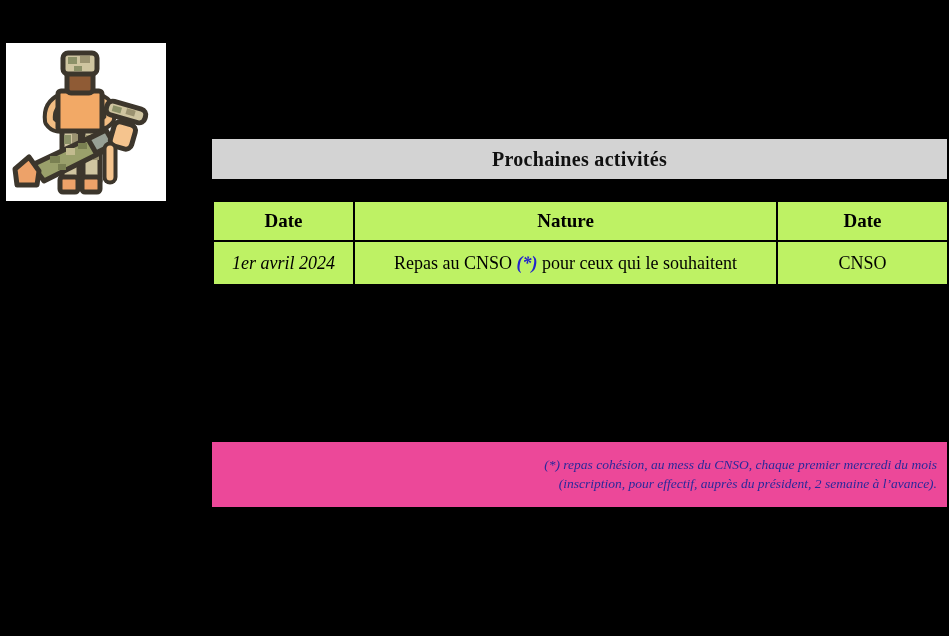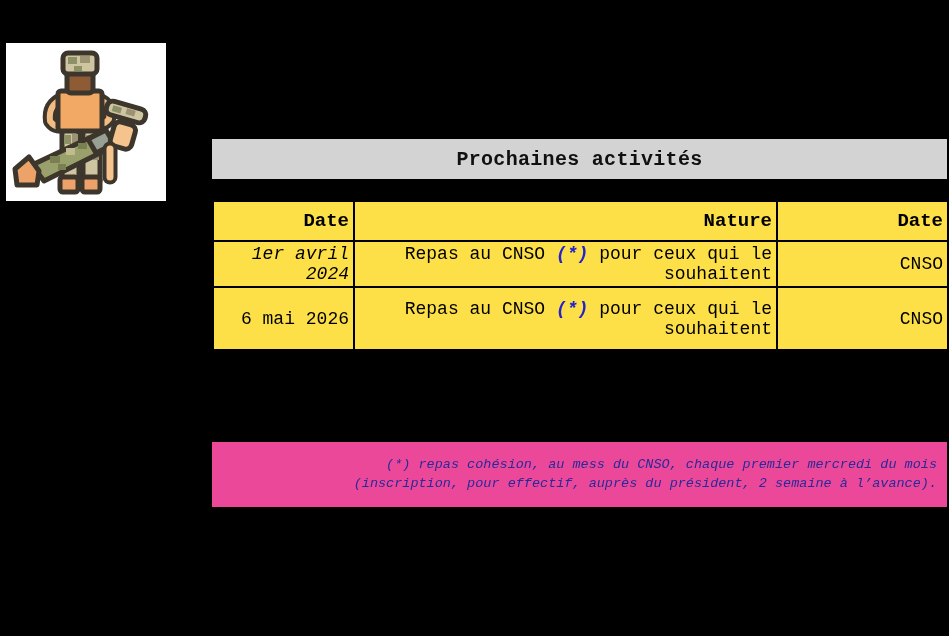--- a/index.html
+++ b/index.html
@@ -1,33 +1,33 @@
 <!DOCTYPE html>
 <html><head>
 <meta charset="utf-8">
 <style>
   html,body{margin:0;padding:0;background:#000;}
   .page{
     position:relative;width:949px;height:527px;background:#000;overflow:hidden;
-    font-family:Liberation Mono, monospace;color:#000;
+    font-family:Liberation Serif, serif;color:#000;
   }
   .clipart-box{
     position:absolute;left:6px;top:43px;width:160px;height:158px;background:#fff;
   }
   .title-bar{
     position:absolute;left:212px;top:139px;width:735px;height:40px;background:#d3d3d3;
     display:flex;align-items:center;justify-content:center;
   }
   .title-bar span{font-weight:bold;font-size:20px;color:#101010;letter-spacing:.3px;}
   table.activities{
     position:absolute;left:212px;top:200px;width:735px;border-collapse:collapse;
     table-layout:fixed;background:#fff;
   }
   table.activities th, table.activities td{
-    border:2px solid #000;background:#fde047;text-align:right;vertical-align:middle;
+    border:2px solid #000;background:#bef264;text-align:center;vertical-align:middle;
     font-size:18px;padding:2px 4px;overflow:hidden;
   }
   table.activities th{font-weight:bold;font-size:19px;height:34px;}
   tbody tr:nth-child(1) td{height:38px;}
   tbody tr:nth-child(2) td{height:57px;}
   tbody tr:nth-child(3) td{height:38px;}
   tbody tr:nth-child(4) td{height:35px;}
   td.nature-left{text-align:left;padding-left:6px;}
   .italic{font-style:italic;}
   .marker{color:#2323cc;font-weight:bold;font-style:italic;}
@@ -119,25 +119,20 @@
           <th>Nature</th>
           <th>Date</th>
         </tr>
     </thead>
     <tbody id="body-rows">
         <tr>
           <td class="italic">1er avril 2024</td>
           <td class="nature-left"><span>Repas au CNSO </span><span class="marker">(*)</span><span> pour ceux qui le souhaitent</span></td>
           <td>CNSO</td>
         </tr>
-        <tr>
-          <td>6 mai 2026</td>
-          <td class="nature-left"><span>Repas au CNSO </span><span class="marker">(*)</span><span> pour ceux qui le souhaitent</span></td>
-          <td>CNSO</td>
-        </tr>
       </tbody>
   </table>
 
   <div class="footnote-box">
     <div>(*) repas cohésion, au mess du CNSO, chaque premier mercredi du mois</div>
     <div>(inscription, pour effectif, auprès du président, 2 semaine à l’avance).</div>
   </div>
 
 </div>
 

